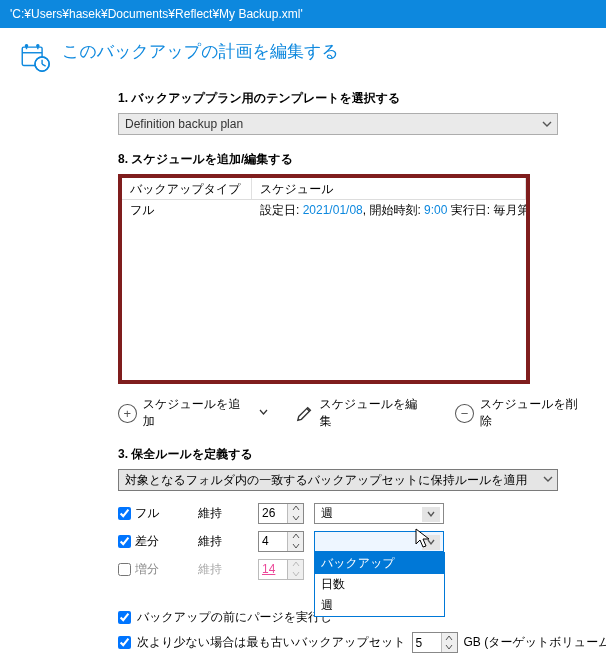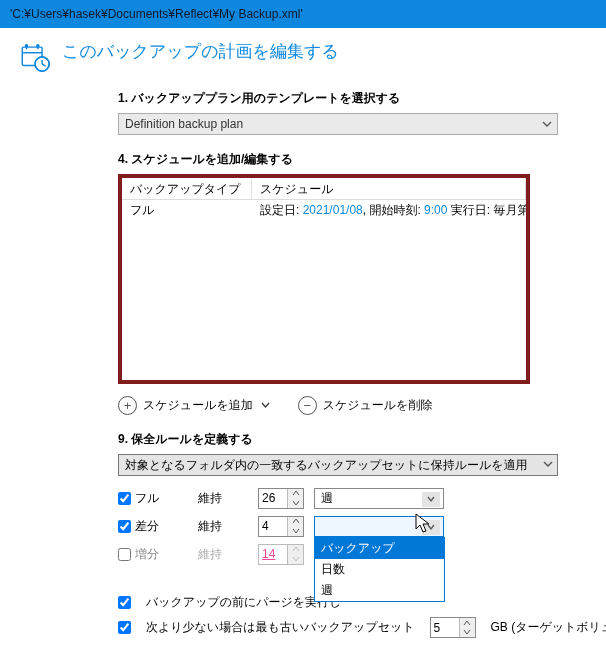--- a/index.html
+++ b/index.html
@@ -6,21 +6,21 @@
   body {
     margin: 0;
     font-family: "Meiryo UI", "Yu Gothic UI", "Segoe UI", sans-serif;
     font-size: 12px;
     background: #fff;
     color: #000;
     width: 606px;
   }
   .titlebar {
     background: #0d88de;
-    color: #0f172a;
+    color: #ffffff;
     padding: 7px 10px;
     font-size: 12px;
   }
   .content { padding: 12px 18px; }
   .header { display: flex; align-items: flex-start; margin-bottom: 16px; }
   .header-icon { width: 34px; height: 34px; margin-right: 10px; color: #0d88de; }
   .header-title { color: #0d88de; font-size: 17px; font-weight: 400; }
   .section { padding-left: 100px; margin-bottom: 16px; }
   .section-title { font-weight: bold; font-size: 12px; margin-bottom: 6px; }
   .dropdown {
@@ -84,21 +84,21 @@
   .unit-select.open { background: #eef6ff; border-color: #0078d7; }
   .popup {
     position: absolute; left: -1px; top: 20px;
     width: 131px; background: #fff;
     border: 1px solid #0078d7; z-index: 10;
   }
   .popup .opt { padding: 2px 6px; font-size: 12px; }
   .popup .opt.hl { background: #0078d7; color: #fff; }
   .cursor { position: absolute; pointer-events: none; z-index: 20; }
   .bottom-checks { margin-top: 26px; }
-  .inline-row { display: flex; align-items: center; gap: 15px; margin-top: 6px; font-size: 12px; flex-wrap: nowrap; white-space: nowrap; }
+  .inline-row { display: flex; align-items: center; gap: 6px; margin-top: 6px; font-size: 12px; flex-wrap: nowrap; white-space: nowrap; }
   .inline-row input[type=checkbox] { width:13px; height:13px; margin:0; }
   .gb-after { font-size: 12px; }
 </style>
 </head>
 <body>
 
 <div class="titlebar">
   <span>'C:¥Users¥hasek¥Documents¥Reflect¥My Backup.xml'</span>
 </div>
 
@@ -127,21 +127,21 @@
       <span>Definition backup plan</span>
       <span class="dd-arrow">
         <svg width="12" height="12">
             <path d="M2 4 L6 8 L10 4" fill="none" stroke="#555" stroke-width="1.4"></path>
           </svg>
       </span>
     </div>
   </div>
 
   <div class="section">
-    <div class="section-title">4. スケジュールを追加/編集する</div>
+    <div class="section-title">8. スケジュールを追加/編集する</div>
     <div class="grid">
       <div class="grid-head">
         <div class="col c1">バックアップタイプ</div>
         <div class="col c2">スケジュール</div>
       </div>
       <div class="grid-body">
         <div class="row">
           <div class="cell c1">フル</div>
           <div class="cell c2">
             <span>設定日: </span><span class="link-blue">2021/01/08</span><span>, 開始時刻: </span><span class="link-blue">9:00</span><span>  実行日: 毎月第 1 月曜日, </span>
@@ -153,28 +153,37 @@
       <div class="sched-btn">
         <span class="circ-icon">+</span>
         <span>スケジュールを追加</span>
         <span class="chev-sm">
           <svg width="9" height="9">
               <path d="M1 2 L4.5 6 L8 2" fill="none" stroke="#333" stroke-width="1.2"></path>
             </svg>
         </span>
       </div>
       <div class="sched-btn">
+        <span class="pencil-icon">
+          <svg viewBox="0 0 20 20" width="18" height="18" fill="none" stroke="#333" stroke-width="1.5">
+            <path d="M3 14 L13 4 L16 7 L6 17 L2 18 Z"></path>
+            <line x1="12" y1="5" x2="15" y2="8"></line>
+          </svg>
+        </span>
+        <span>スケジュールを編集</span>
+      </div>
+      <div class="sched-btn">
         <span class="circ-icon">−</span>
         <span>スケジュールを削除</span>
       </div>
     </div>
   </div>
 
   <div class="section">
-    <div class="section-title">9. 保全ルールを定義する</div>
+    <div class="section-title">3. 保全ルールを定義する</div>
     <div class="ret-dropdown">
       <span>対象となるフォルダ内の一致するバックアップセットに保持ルールを適用</span>
       <span class="dd-arrow" style="position:absolute;right:3px;top:3px;">
         <svg width="12" height="12">
             <path d="M2 4 L6 8 L10 4" fill="none" stroke="#555" stroke-width="1.4"></path>
           </svg>
       </span>
     </div>
 
     <div class="ret-rows">

